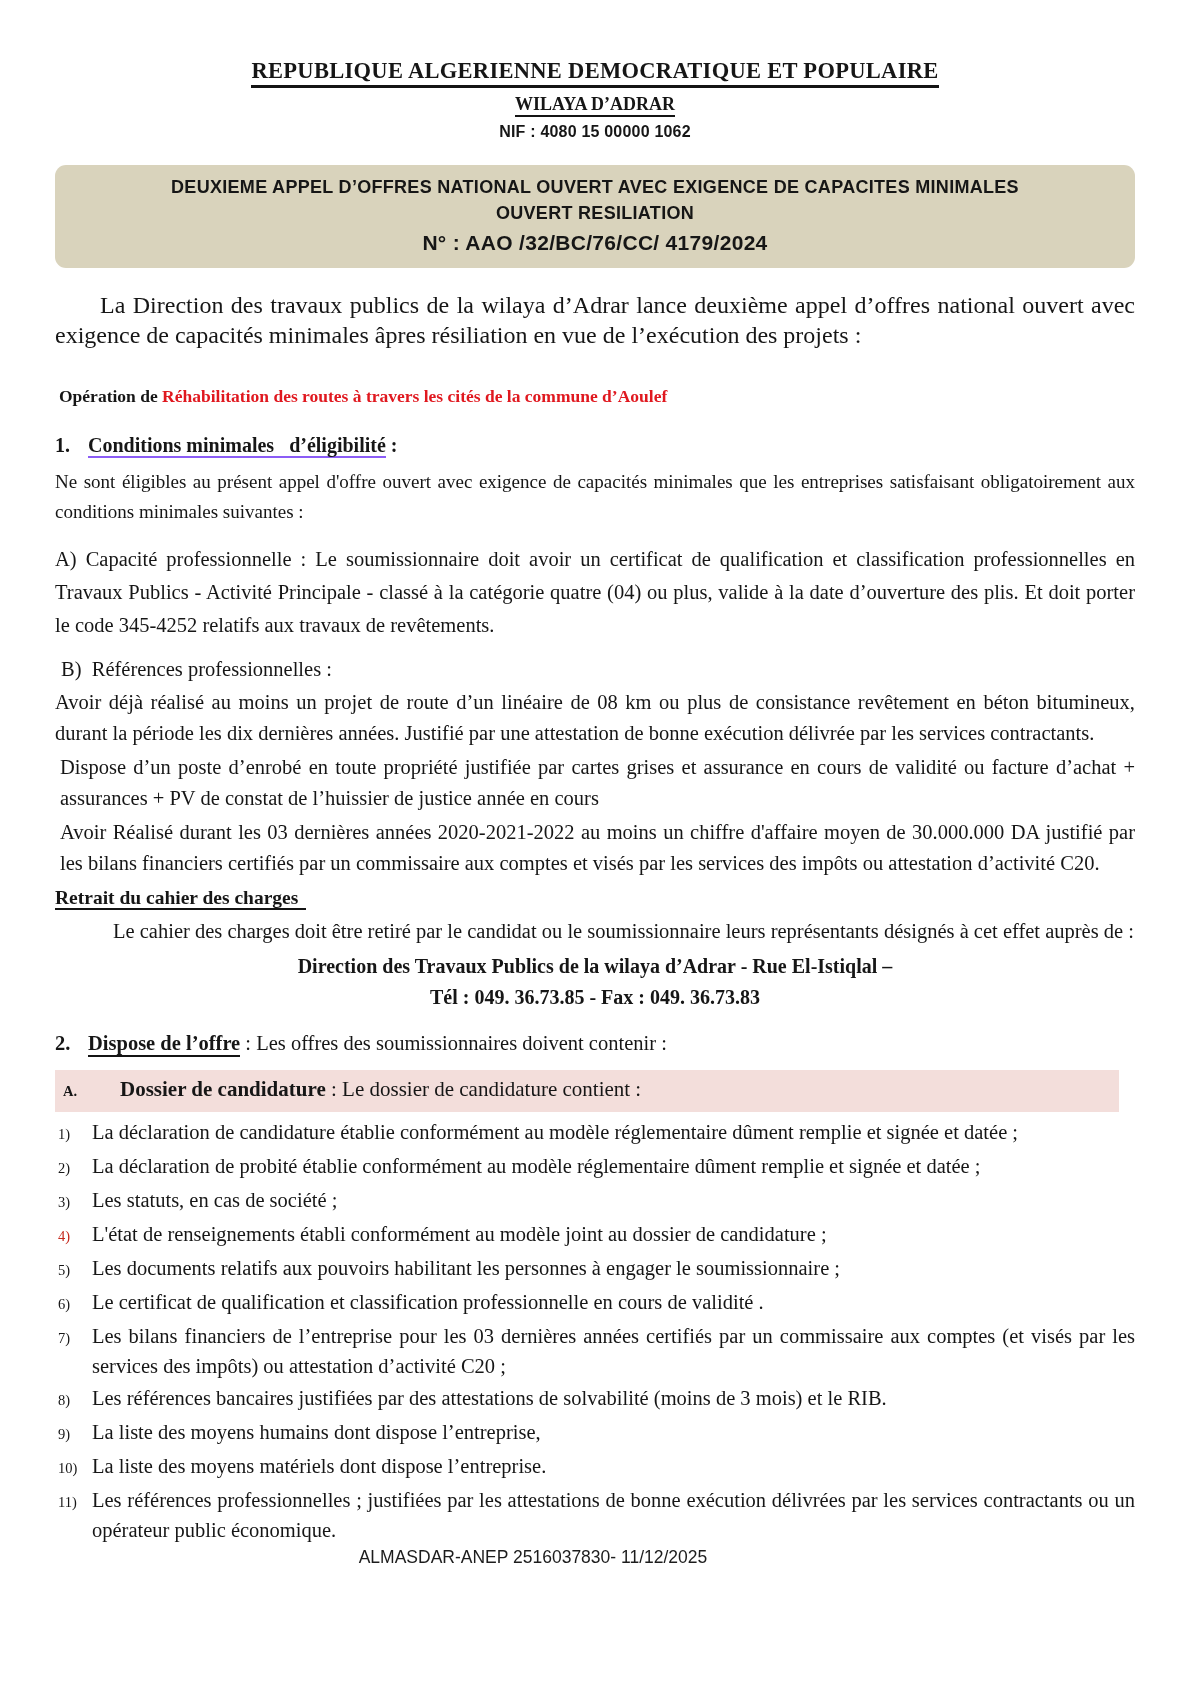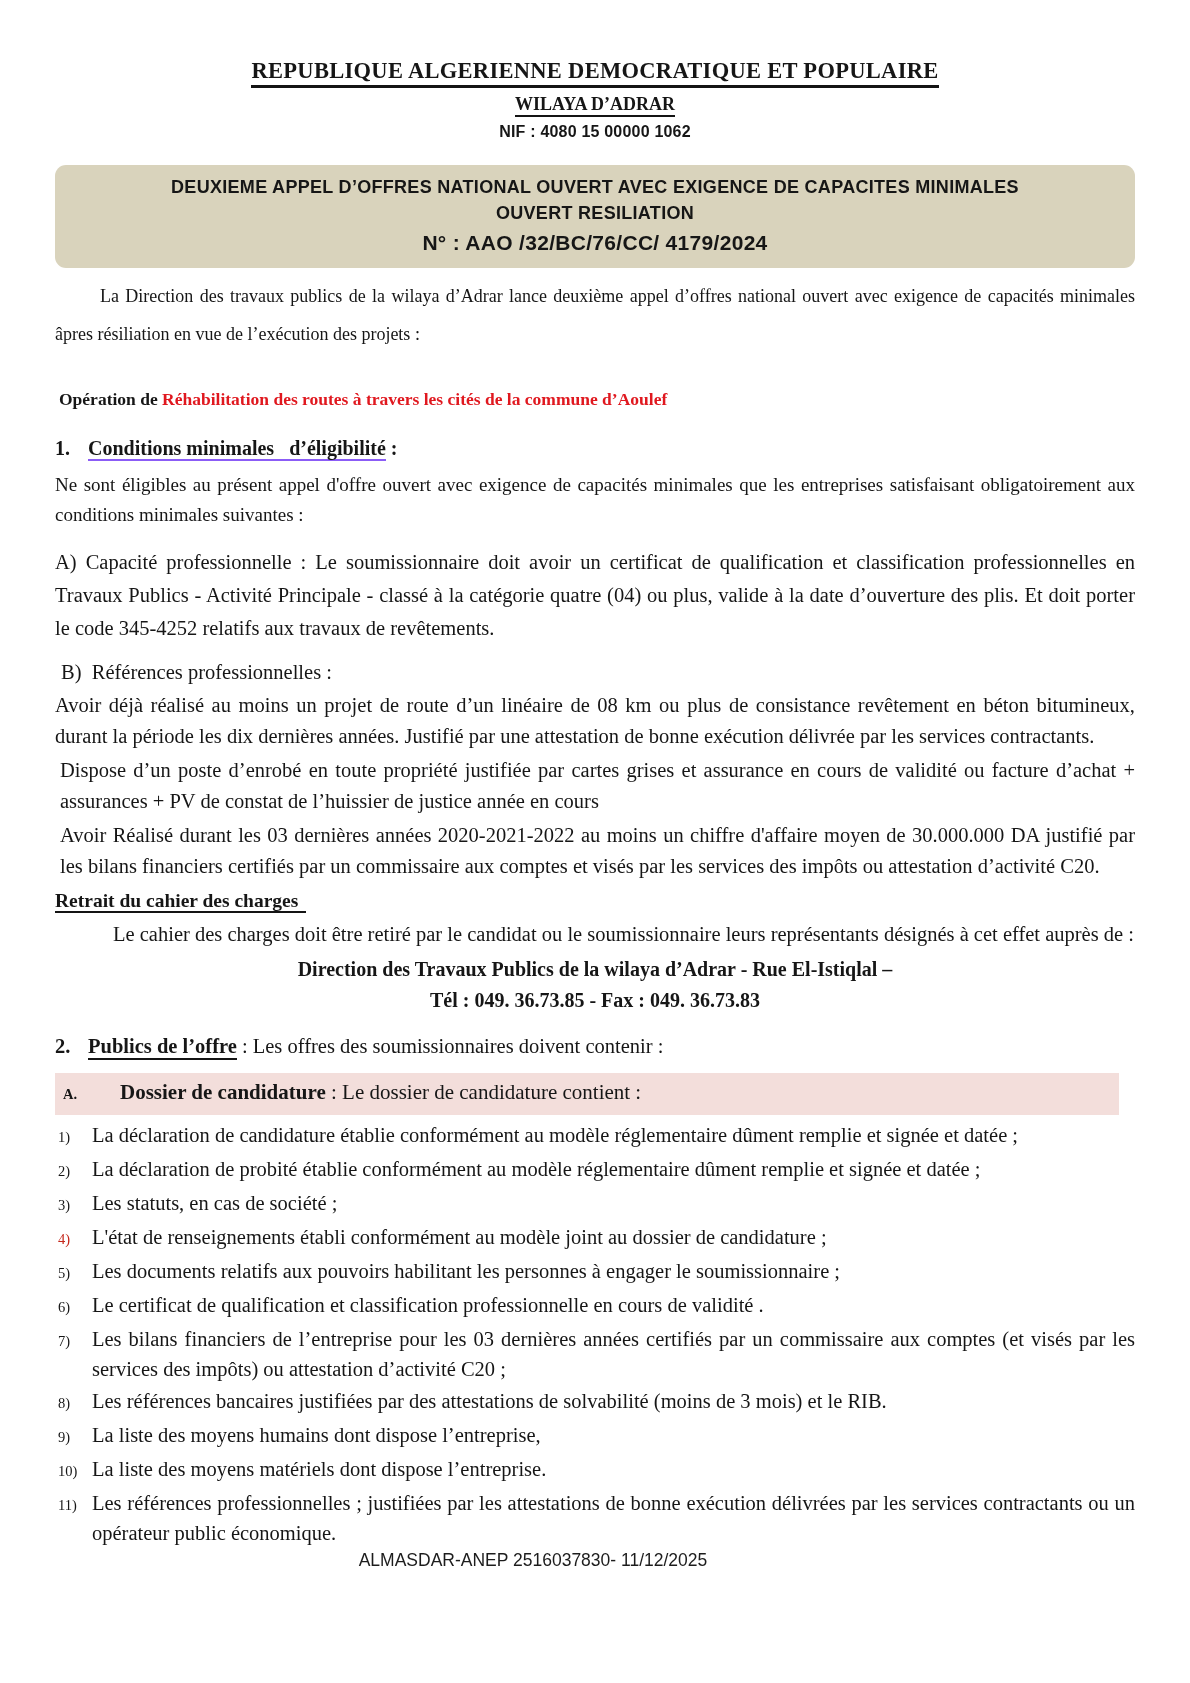--- a/index.html
+++ b/index.html
@@ -40,21 +40,21 @@
     text-align:center;
     font-family:"Liberation Sans",sans-serif;
     font-weight:bold;
     border-radius:11px;
   }
   .notice .l1{font-size:18px;line-height:25px;letter-spacing:.3px;}
   .notice .l2{font-size:18px;line-height:27px;letter-spacing:.3px;}
   .notice .l3{font-size:21px;line-height:29px;margin-top:1px;letter-spacing:.3px;}
   
   .intro{
-    margin-top:9px;font-size:18px;line-height:38px;
+    margin-top:22px;font-size:24px;line-height:30px;
     text-align:justify;text-indent:45px;
   }
   .operation{margin-top:34px;font-size:17.5px;font-weight:bold;padding-left:4px;line-height:25px;}
   .sec-head{margin-top:22px;font-size:20px;font-weight:bold;line-height:28px;}
   .sec-head .num{display:inline-block;width:33px;}
   .sec-head .ttl{border-bottom:2px solid #8b5cf6;padding-bottom:0;}
   .para-cond{margin-top:8px;font-size:19px;line-height:30px;text-align:justify;}
   .para-a{margin-top:16px;font-size:20.5px;line-height:33px;text-align:justify;}
   .b-head{margin-top:12px;font-size:20.5px;line-height:30px;padding-left:6px;}
   .para-b{margin-top:3px;font-size:20.5px;line-height:31px;text-align:justify;}
@@ -127,21 +127,21 @@
   <div class="para-b pad-l">Avoir Réalisé durant les 03 dernières années 2020-2021-2022 au moins un chiffre d'affaire moyen de 30.000.000 DA justifié par les bilans financiers certifiés par un commissaire aux comptes et visés par les services des impôts ou attestation d’activité C20.</div>
 
   <div class="retrait-h">
     <span>Retrait du cahier des charges</span>
   </div>
   <div class="retrait-p">Le cahier des charges doit être retiré par le candidat ou le soumissionnaire leurs représentants désignés à cet effet auprès de :</div>
   <div class="addr">Direction des Travaux Publics de la wilaya d’Adrar - Rue El-Istiqlal –</div>
   <div class="addr2">Tél : 049. 36.73.85 - Fax : 049. 36.73.83</div>
 
   <div class="sec2">
-    <span class="num">2.</span><span class="ttl">Publics de l’offre</span><span> : Les offres des soumissionnaires doivent contenir :</span>
+    <span class="num">2.</span><span class="ttl">Dispose de l’offre</span><span> : Les offres des soumissionnaires doivent contenir :</span>
   </div>
 
   <div class="dossier-bar" style="background-color: rgb(243, 222, 219);">
     <span class="mk">A.</span>
     <span><span class="ttl">Dossier de candidature</span><span> : Le dossier de candidature contient :</span></span>
   </div>
 
   <div class="clist">
     <div class="citem">
       <span class="n">1)</span>

